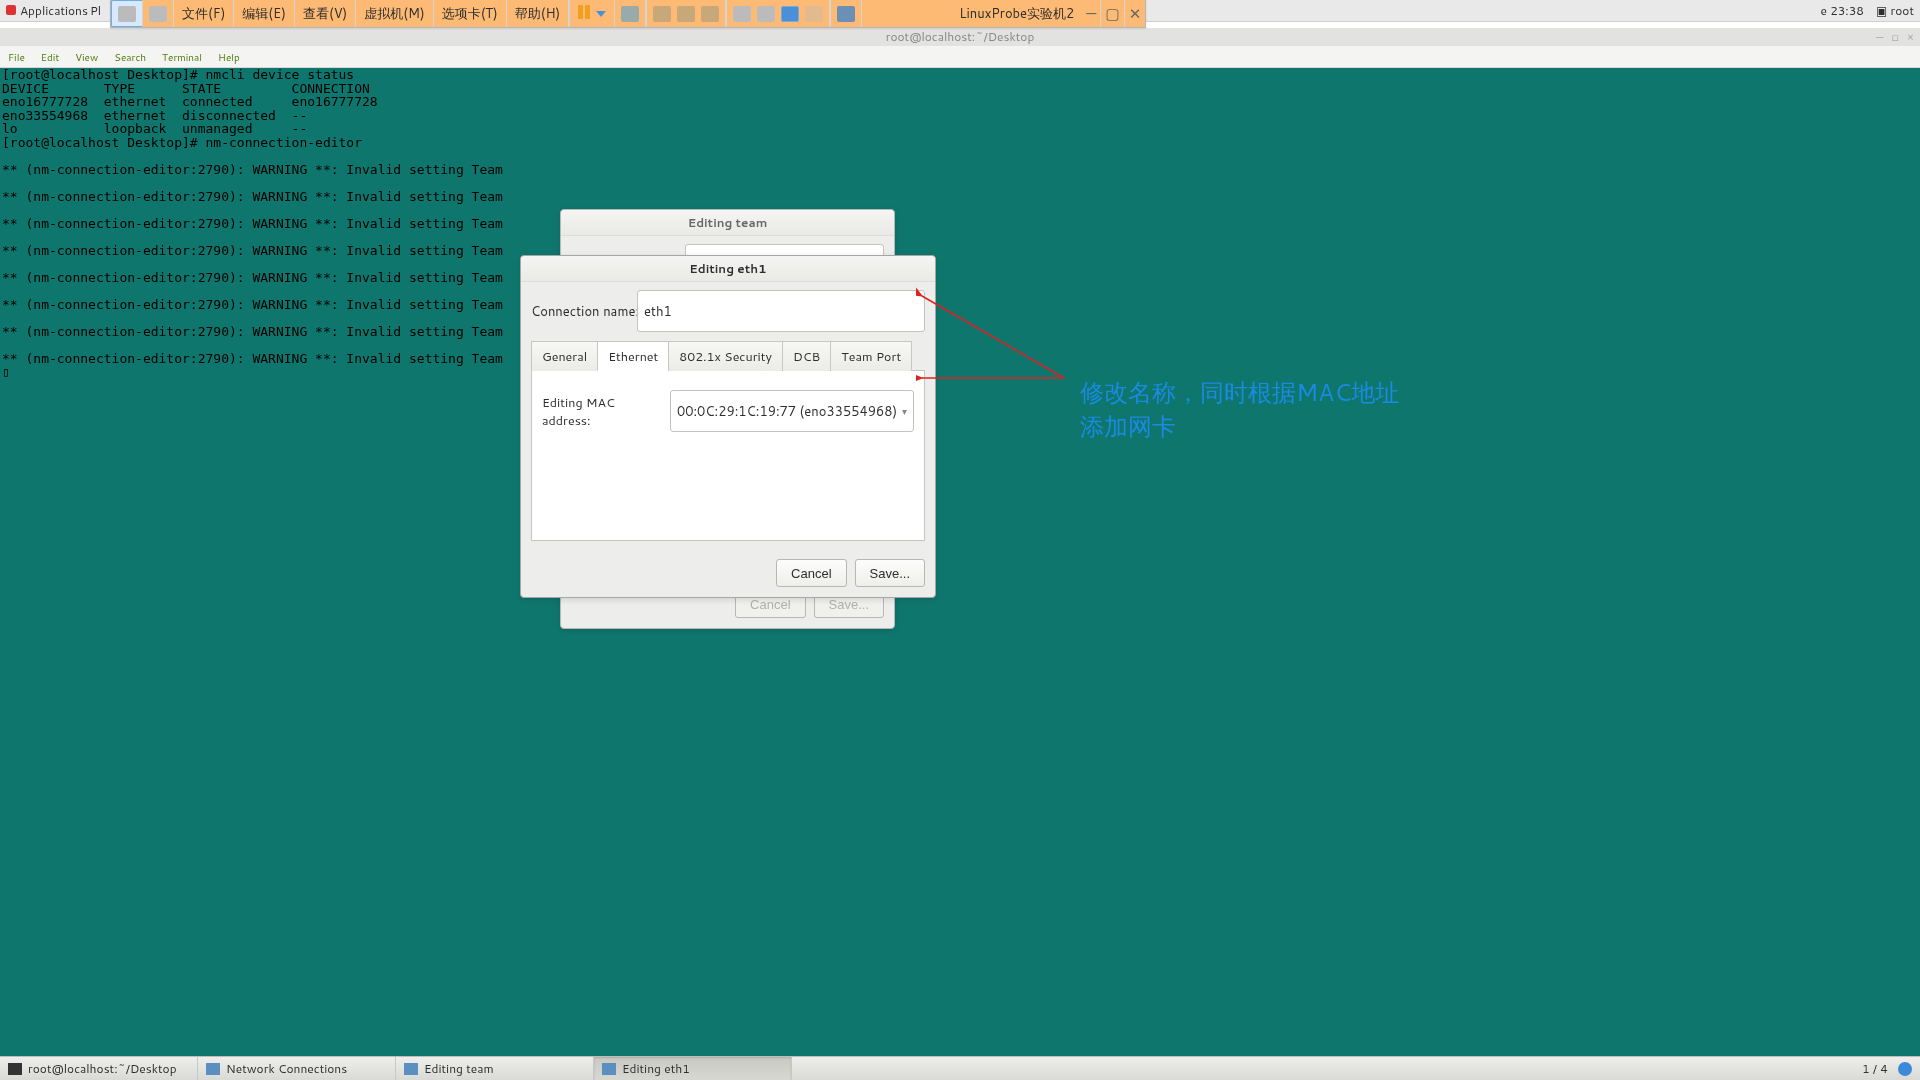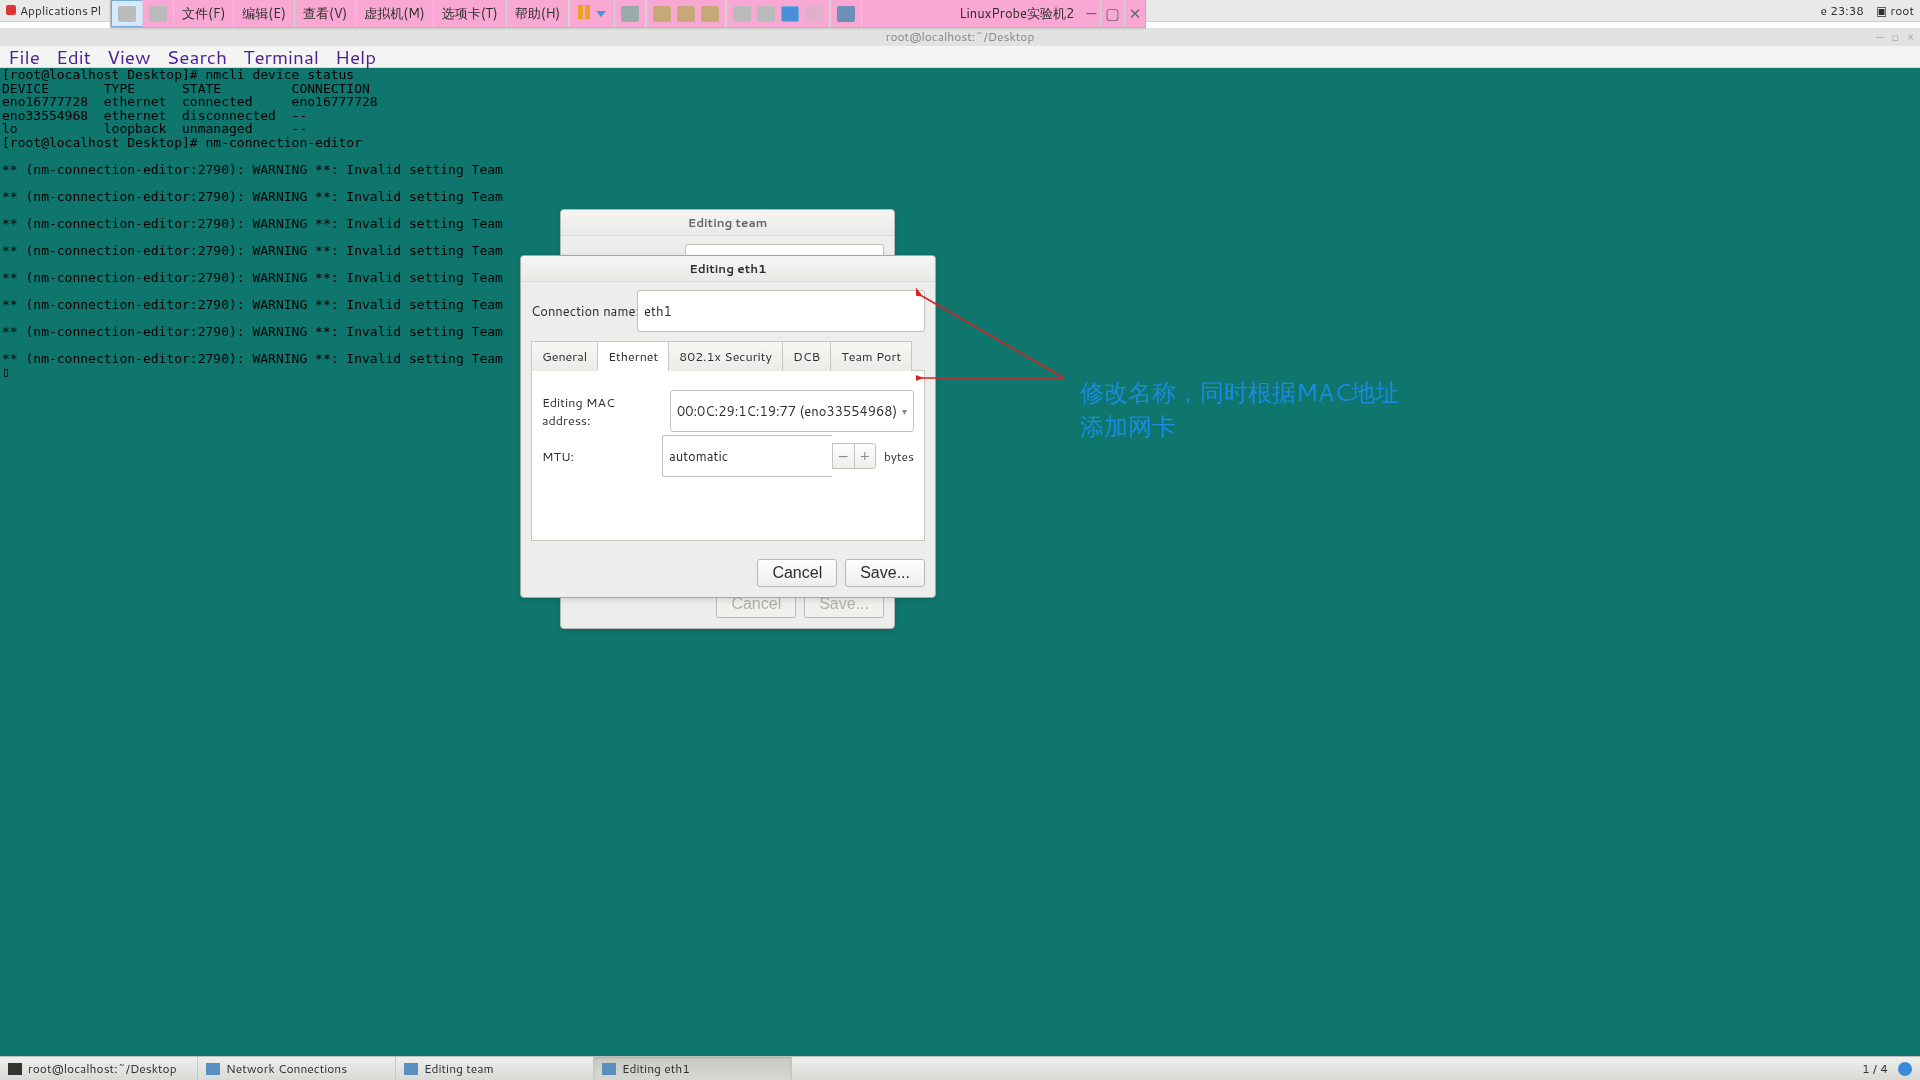--- a/index.html
+++ b/index.html
@@ -6,51 +6,51 @@
 body { font-family: "Cantarell", "DejaVu Sans", sans-serif; font-size: 12px; background: #fff; width: 1920px; height: 1080px; position: relative; overflow: hidden; color: #2e2e2e; }
 
 
 .gnome-top { position: absolute; top: 0; left: 0; right: 0; height: 22px; background: #e9e9e9; border-bottom: 1px solid #cfcfcf; display: flex; align-items: center; padding: 0 6px; z-index: 5; }
 .gnome-top .left { display: flex; gap: 2px; align-items: flex-end; }
 .gnome-top .right { margin-left: auto; display: flex; gap: 12px; align-items: center; }
 .gnome-item { font-size: 12px; color: #2e2e2e; }
 .activities-dot { width: 10px; height: 10px; background: #d33; border-radius: 2px; display: inline-block; margin-right: 4px; }
 
 
-.vmware-bar { position: absolute; top: 0; left: 110px; height: 28px; background: #f9a8d4; border: 1px solid #b5b5b5; border-top: none; display: flex; align-items: center; z-index: 50; box-shadow: 0 1px 2px rgba(0,0,0,.1); }
+.vmware-bar { position: absolute; top: 0; left: 110px; height: 28px; background: #fdba74; border: 1px solid #b5b5b5; border-top: none; display: flex; align-items: center; z-index: 50; box-shadow: 0 1px 2px rgba(0,0,0,.1); }
 .vmware-bar .cell { height: 100%; display: flex; align-items: center; padding: 0 8px; border-right: 1px solid #d4d4d4; font-size: 13px; white-space: nowrap; }
 .vmware-bar .icon-cell { padding: 0 6px; }
 .vmware-bar .title-cell { min-width: 150px; font-size: 13px; }
 .vmware-bar .btn-group { display: flex; gap: 6px; padding: 0 6px; }
 .vmware-bar .ico { width: 18px; height: 16px; display: inline-block; background: #bbb; border-radius: 2px; }
 .vmware-sel { background: #d6eaff; border: 1px solid #74a8e0; border-radius: 2px; padding: 1px; }
 .vmware-ico-blue { background: #4a90d9; }
 .vmware-ico-yellow { background: #e9b64e; }
 .vmware-ico-pause1 { width: 5px; height: 14px; background: #f0a020; display: inline-block; }
 .vmware-ico-pause2 { width: 5px; height: 14px; background: #f0a020; display: inline-block; margin-left: 2px; }
 .vmware-ico-tri { width: 0; height: 0; border-left: 5px solid transparent; border-right: 5px solid transparent; border-top: 6px solid #4a90d9; display: inline-block; }
 .vmware-bar .win-ctl { padding: 0 4px; font-size: 15px; color: #666; }
 
 
 .guest-title { position: absolute; top: 28px; left: 0; right: 0; height: 18px; background: #e2e2e0; text-align: center; line-height: 18px; color: #888; font-size: 12px; z-index: 4; }
 .guest-title .wctl { position:absolute; right:6px; top:0; display:flex; gap:8px; color:#aaa; font-size:11px;}
 
 
 .term-menu { position: absolute; top: 46px; left: 0; right: 0; height: 22px; background: #f4f4f2; border-bottom: 1px solid #d6d6d3; display: flex; align-items: center; gap: 16px; padding: 0 8px; z-index: 4; }
-.term-menu span { font-size: 19px; color: #4c1d95; }
+.term-menu span { font-size: 10px; color: #4d7c0f; }
 
 
 .term-body { position: absolute; top: 68px; left: 0; right: 0; bottom: 24px; background: #0f766e; font-family: "DejaVu Sans Mono", monospace; font-size: 13px; line-height: 13.5px; white-space: pre; color: #000; padding: 0 2px; z-index: 1; }
 
 
 .dialog { position: absolute; background: #ededeb; border: 1px solid #b7b7b3; border-radius: 4px; box-shadow: 0 2px 6px rgba(0,0,0,.12); }
 .dialog .dlg-title { height: 26px; line-height: 26px; text-align: center; font-weight: bold; color: #666; font-size: 12px; border-bottom: 1px solid #dcdcd8; background: linear-gradient(#f5f5f3,#e9e9e6); border-radius: 4px 4px 0 0; }
 .dialog .dlg-body { padding: 8px 10px; }
 .dialog .dlg-footer { display: flex; justify-content: flex-end; gap: 8px; padding: 10px; }
-.gtk-btn { background: linear-gradient(#fdfdfc,#eeeeea); border: 1px solid #b7b7b3; border-radius: 3px; height: 28px; min-width: 70px; padding: 0 14px; font-size: 16px; color: #2e2e2e; display: inline-flex; align-items: center; justify-content: center; }
+.gtk-btn { background: linear-gradient(#fdfdfc,#eeeeea); border: 1px solid #b7b7b3; border-radius: 3px; height: 28px; min-width: 70px; padding: 0 14px; font-size: 13px; color: #2e2e2e; display: inline-flex; align-items: center; justify-content: center; }
 .gtk-btn.disabled { color: #b0b0ac; background: #f0f0ed; }
 .gtk-entry { background: #fff; border: 1px solid #c2c2be; border-radius: 3px; height: 42px; padding: 0 6px; font-size: 13px; display: flex; align-items: center; width: 100%; }
 .gtk-label { font-size: 13px; color: #2e2e2e; white-space: nowrap; }
 .gtk-label.dim { color: #b5b5b0; }
 
 
 .team-dlg { left: 560px; top: 209px; width: 335px; height: 420px; z-index: 10; }
 .team-row { display: flex; align-items: center; gap: 6px; }
 
 
@@ -209,29 +209,20 @@
       <div class="tab">Team Port</div>
     </div>
     <div class="tab-pane" style="min-height:170px;">
       <div class="pane-row">
         <span class="pl">Editing MAC address:</span>
         <div class="gtk-entry combo" style="flex:1;">
           <span>00:0C:29:1C:19:77 (eno33554968)</span>
           <span class="caret">▾</span>
         </div>
       </div>
-      <div class="pane-row">
-        <span class="pl">MTU:</span>
-        <div class="spin-box">
-          <div class="gtk-entry">automatic</div>
-          <div class="spin-btn minus">−</div>
-          <div class="spin-btn plus">+</div>
-        </div>
-        <span>bytes</span>
-      </div>
     </div>
   </div>
   <div class="dlg-footer">
     <button class="gtk-btn">Cancel</button>
     <button class="gtk-btn">Save...</button>
   </div>
 </div>
 
 <svg class="arrow-svg" style="left:916px; top:286px;" width="170" height="120">
   <defs>

